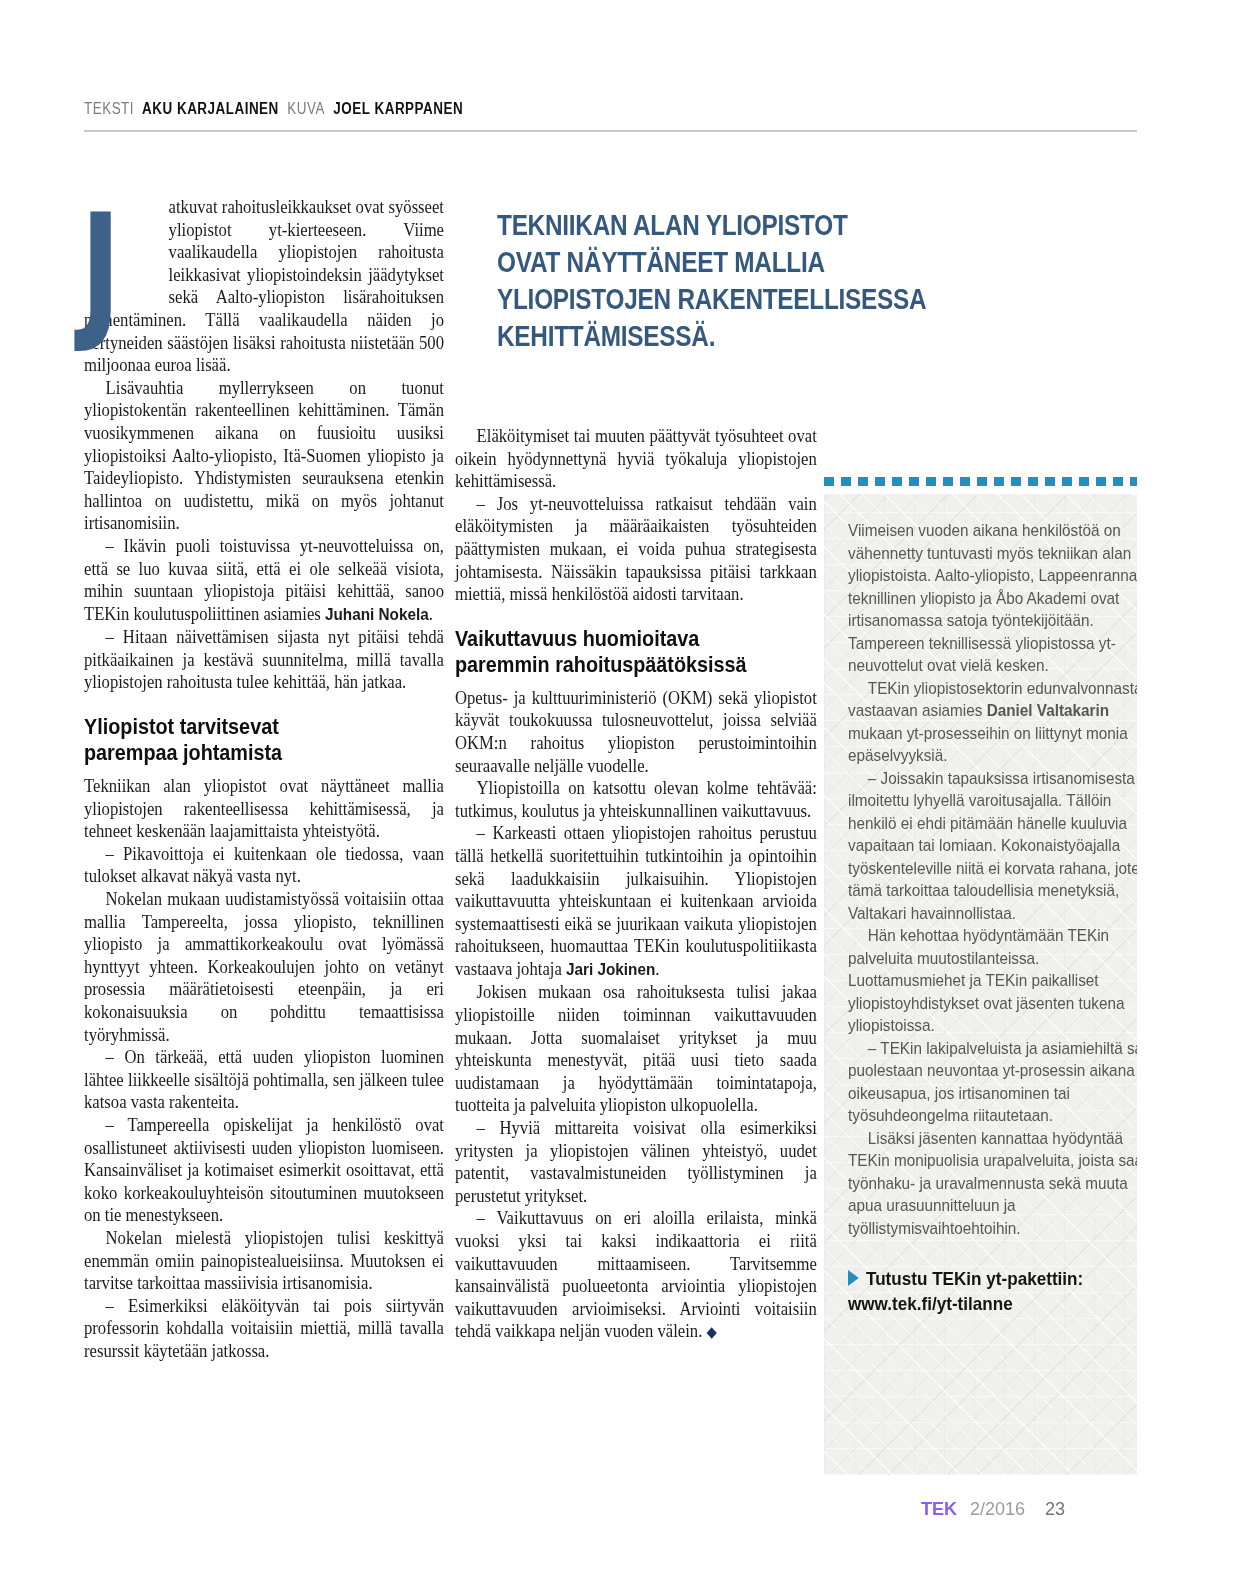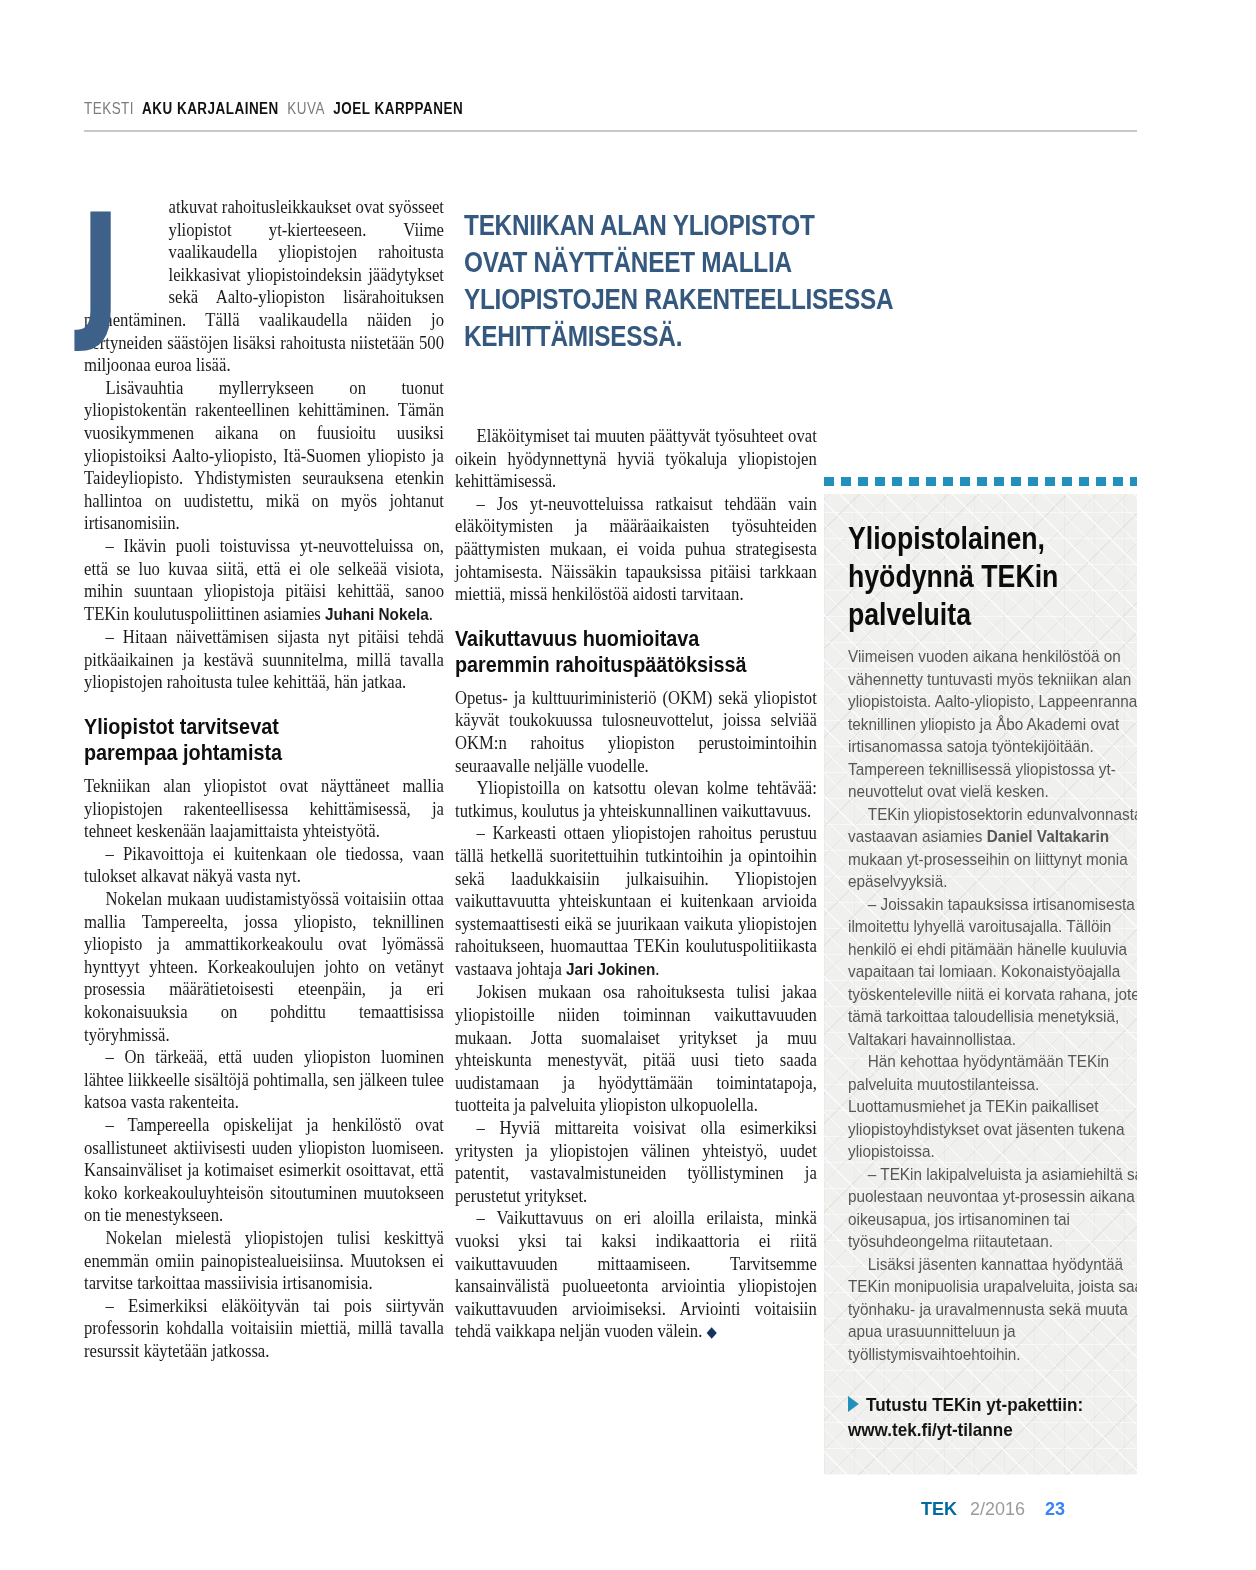--- a/index.html
+++ b/index.html
@@ -23,21 +23,21 @@
   .dc-float{float:left;width:94px;height:112px;}
   .dropcap{position:absolute;left:-4px;top:-2px;font-family:"DejaVu Sans",sans-serif;
            font-weight:700;font-size:150px;line-height:1;color:#3E618A;
            transform:scaleX(.8);transform-origin:0 0;}
 
   .colhead{font-family:"Liberation Sans",sans-serif;font-weight:700;font-size:22px;
            line-height:26px;color:#0f0f0f;white-space:nowrap;}
   .colhead-block{margin:20px 0 9px 0;}
 
   
-  .pull-quote{position:absolute;left:464px;top:207px;}
+  .pull-quote{position:absolute;left:497px;top:207px;}
   .pq-line{white-space:nowrap;font-family:"Liberation Sans",sans-serif;font-weight:700;
            font-size:29px;line-height:37px;color:#35597E;letter-spacing:-.3px;
            transform:scaleX(.84);transform-origin:0 0;}
 
   
   .sidebar{position:absolute;left:824px;top:477px;width:362px;}
   .dashes{height:9px;background:repeating-linear-gradient(90deg,#2191BB 0 10px,transparent 10px 17px);}
   .side-box{margin-top:8px;background-color:#F0F0EE;min-height:981px;box-sizing:border-box;
             padding:26px 24px 30px 24px;
             background-image:
@@ -56,23 +56,23 @@
              transform:scaleX(.9);transform-origin:0 0;}
   .tri{display:inline-block;width:0;height:0;border-left:12px solid #2191BB;
        border-top:8px solid transparent;border-bottom:8px solid transparent;
        margin-right:8px;vertical-align:-1px;}
 
   .end-mark{color:#16355C;font-family:"DejaVu Sans",sans-serif;font-size:15px;}
 
   
   .footer{position:absolute;right:72px;top:1499px;font-family:"Liberation Sans",sans-serif;
           font-size:18px;white-space:nowrap;}
-  .footer .mag{font-weight:700;color:#0369a1;}
+  .footer .mag{font-weight:700;color:#8b5cf6;}
   .footer .iss{font-weight:400;color:#9b9b9b;margin-left:13px;}
-  .footer .pno{font-weight:700;color:#3b82f6;margin-left:20px;}
+  .footer .pno{font-weight:400;color:#737373;margin-left:20px;}
 </style>
 </head>
 <body>
 
 <div class="page">
 
   <div class="credits">
     <span class="lbl">TEKSTI</span>&nbsp;
     <span>AKU KARJALAINEN</span>&nbsp;
     <span class="lbl">KUVA</span>&nbsp;
@@ -117,25 +117,20 @@
     <p class="bp ind">Yliopistoilla on katsottu olevan kolme tehtävää: tutkimus, koulutus ja yhteiskunnallinen vaikuttavuus.</p>
     <p class="bp ind"><span>– Karkeasti ottaen yliopistojen rahoitus perustuu tällä hetkellä suoritettuihin tutkintoihin ja opintoihin sekä laadukkaisiin julkaisuihin. Yliopistojen vaikuttavuutta yhteiskuntaan ei kuitenkaan arvioida systemaattisesti eikä se juurikaan vaikuta yliopistojen rahoitukseen, huomauttaa TEKin koulutuspolitiikasta vastaava johtaja </span><span class="bold-name">Jari Jokinen</span><span>.</span></p>
     <p class="bp ind">Jokisen mukaan osa rahoituksesta tulisi jakaa yliopistoille niiden toiminnan vaikuttavuuden mukaan. Jotta suomalaiset yritykset ja muu yhteiskunta menestyvät, pitää uusi tieto saada uudistamaan ja hyödyttämään toimintatapoja, tuotteita ja palveluita yliopiston ulkopuolella.</p>
     <p class="bp ind">– Hyviä mittareita voisivat olla esimerkiksi yritysten ja yliopistojen välinen yhteistyö, uudet patentit, vastavalmistuneiden työllistyminen ja perustetut yritykset.</p>
     <p class="bp ind"><span>– Vaikuttavuus on eri aloilla erilaista, minkä vuoksi yksi tai kaksi indikaattoria ei riitä vaikuttavuuden mittaamiseen. Tarvitsemme kansainvälistä puolueetonta arviointia yliopistojen vaikuttavuuden arvioimiseksi. Arviointi voitaisiin tehdä vaikkapa neljän vuoden välein. </span><span class="end-mark">◆</span></p>
   </div>
 
   <div class="sidebar">
     <div class="dashes"></div>
     <div class="side-box">
-      <div class="side-title">
-        <div class="st-line">Yliopistolainen,</div>
-        <div class="st-line">hyödynnä TEKin</div>
-        <div class="st-line">palveluita</div>
-      </div>
       <p class="sp">Viimeisen vuoden aikana henkilöstöä on vähennetty tuntuvasti myös tekniikan alan yliopistoista. Aalto-yliopisto, Lappeenrannan teknillinen yliopisto ja Åbo Akademi ovat irtisanomassa satoja työntekijöitään. Tampereen teknillisessä yliopistossa yt-neuvottelut ovat vielä kesken.</p>
       <p class="sp ind"><span>TEKin yliopistosektorin edunvalvonnasta vastaavan asiamies </span><span class="bold-name">Daniel Valtakarin</span><span> mukaan yt-prosesseihin on liittynyt monia epäselvyyksiä.</span></p>
       <p class="sp ind">– Joissakin tapauksissa irtisanomisesta on ilmoitettu lyhyellä varoitusajalla. Tällöin henkilö ei ehdi pitämään hänelle kuuluvia vapaitaan tai lomiaan. Kokonaistyöajalla työskenteleville niitä ei korvata rahana, joten tämä tarkoittaa taloudellisia menetyksiä, Valtakari havainnollistaa.</p>
       <p class="sp ind">Hän kehottaa hyödyntämään TEKin palveluita muutostilanteissa. Luottamusmiehet ja TEKin paikalliset yliopistoyhdistykset ovat jäsenten tukena yliopistoissa.</p>
       <p class="sp ind">– TEKin lakipalveluista ja asiamiehiltä saa puolestaan neuvontaa yt-prosessin aikana ja oikeusapua, jos irtisanominen tai työsuhdeongelma riitautetaan.</p>
       <p class="sp ind">Lisäksi jäsenten kannattaa hyödyntää TEKin monipuolisia urapalveluita, joista saa työnhaku- ja uravalmennusta sekä muuta apua urasuunnitteluun ja työllistymisvaihtoehtoihin.</p>
       <div class="side-link">
         <div><span class="tri"></span><span>Tutustu TEKin yt-pakettiin:</span></div>
         <div>www.tek.fi/yt-tilanne</div>
       </div>

